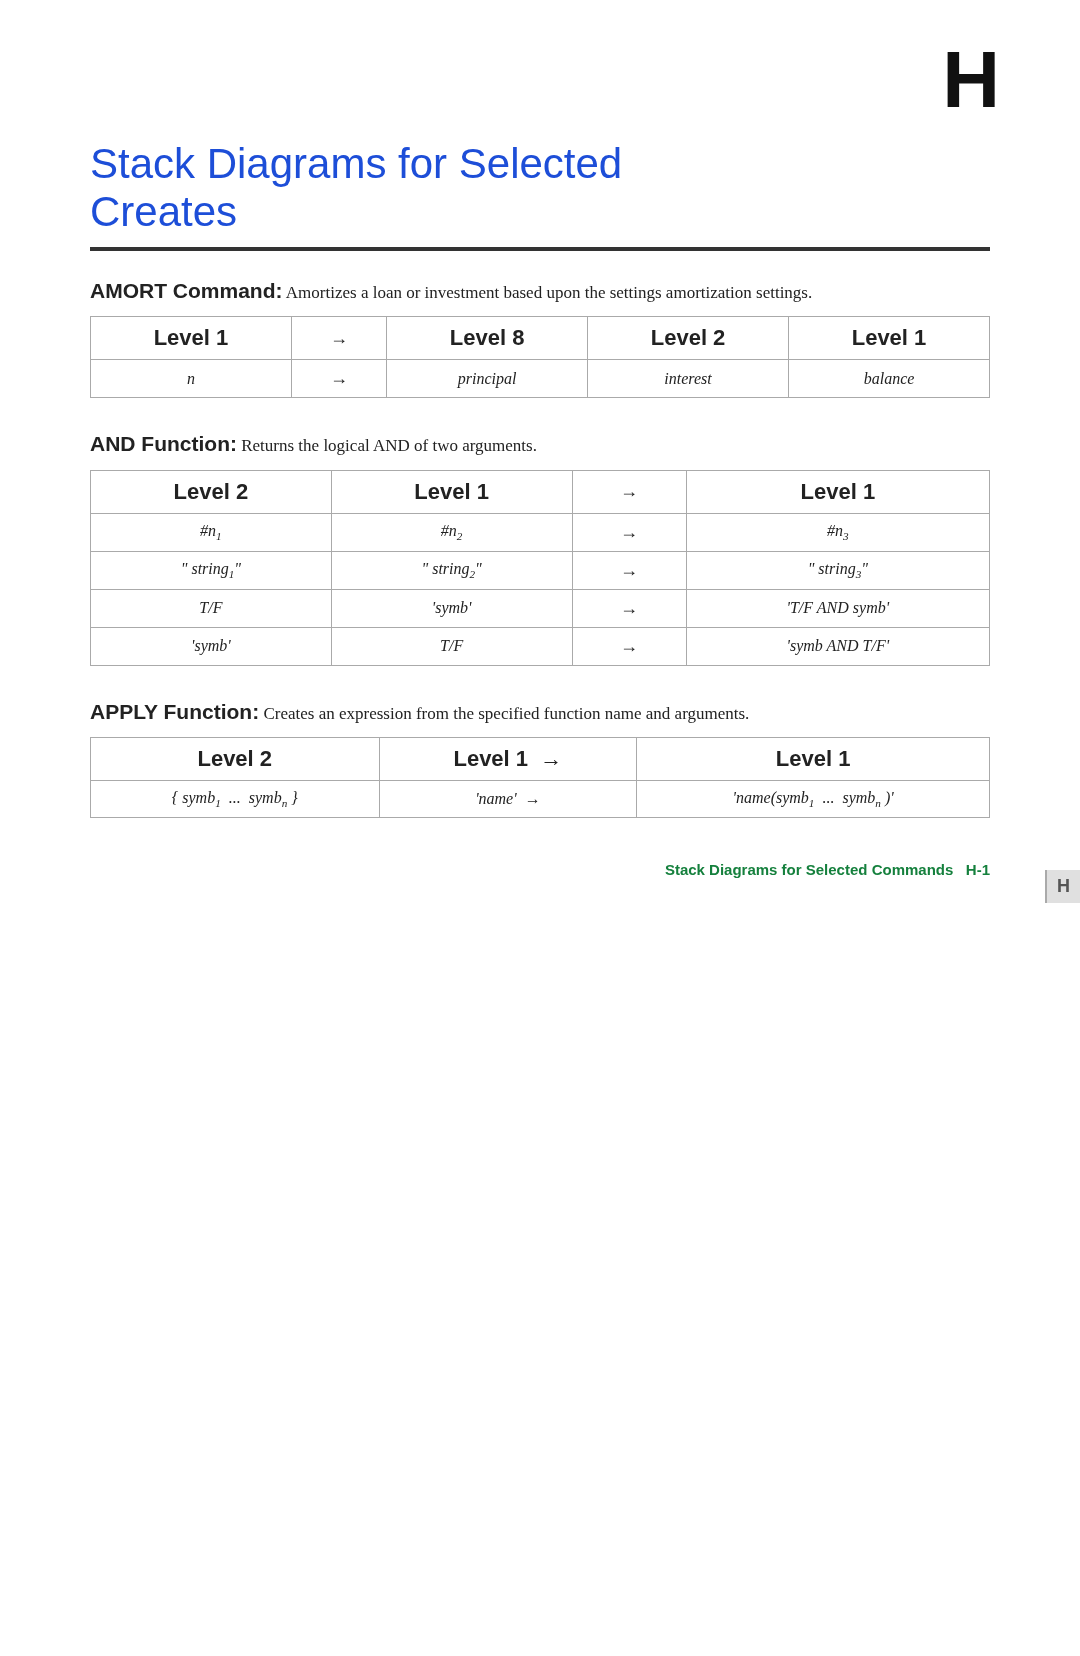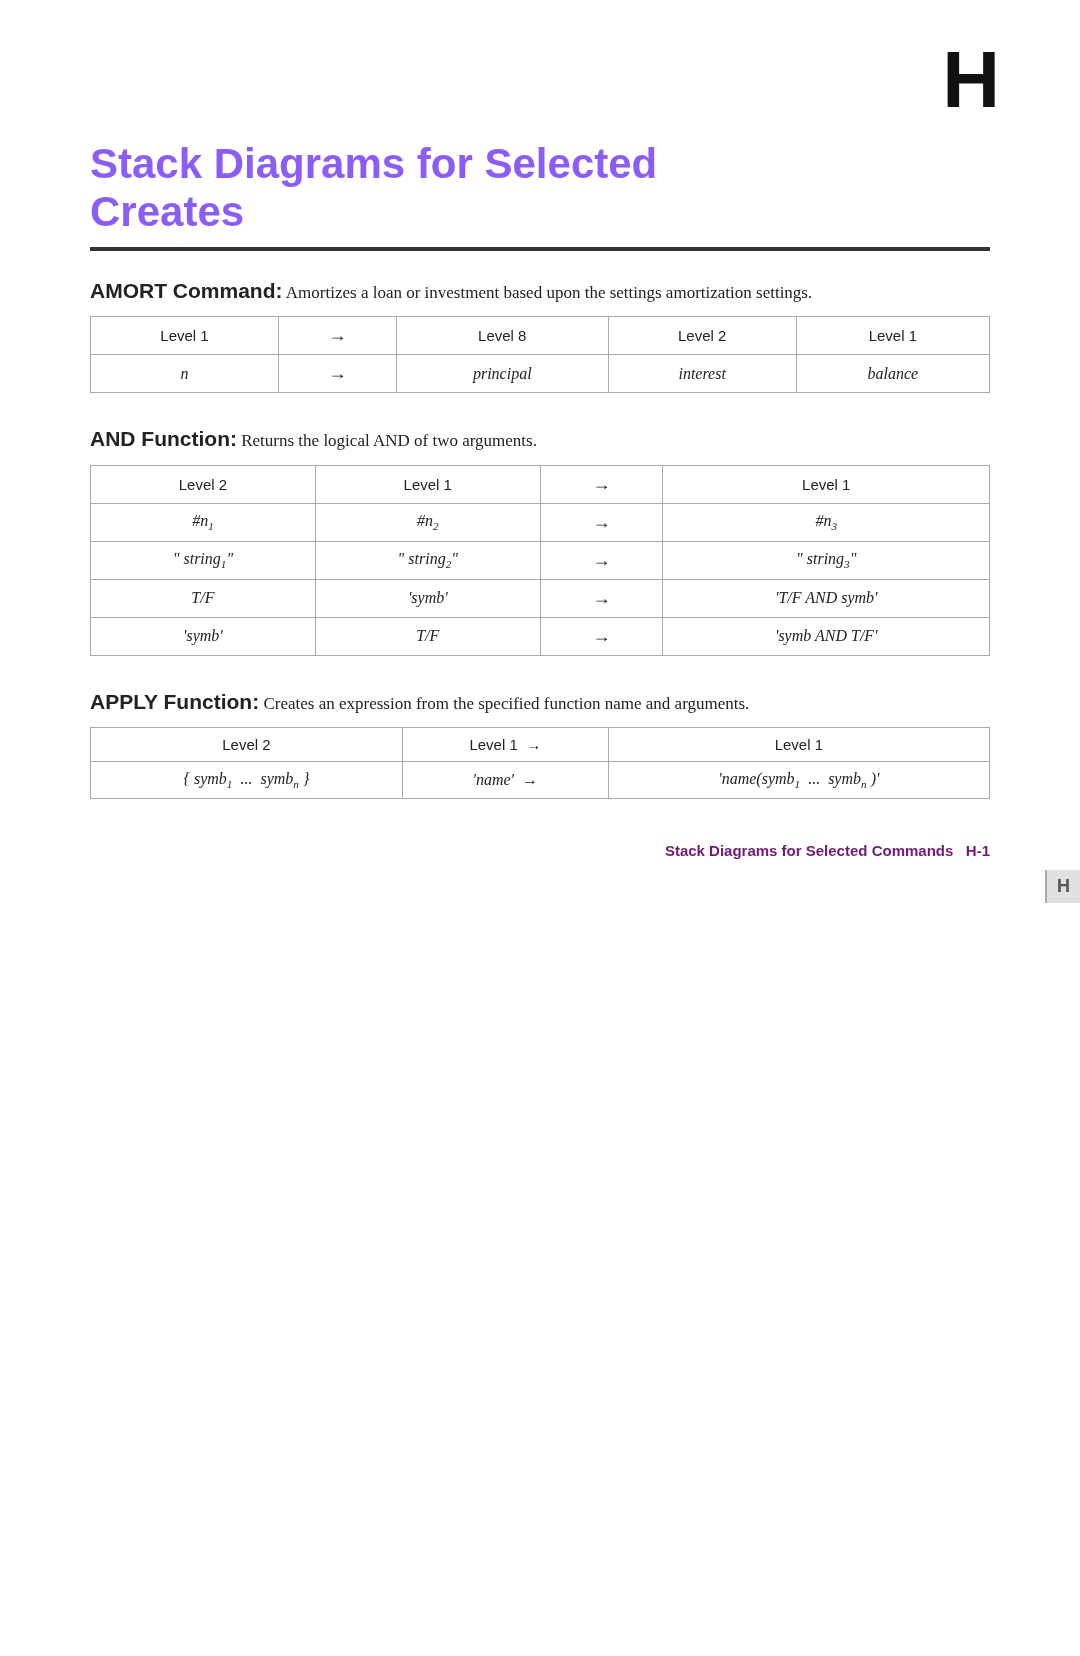--- a/index.html
+++ b/index.html
@@ -26,23 +26,23 @@
       font-size: 80px;
       font-weight: 900;
       font-family: Arial, sans-serif;
       color: #111;
       line-height: 1;
     }
 
     
     .page-title {
       font-size: 42px;
-      font-weight: 700;
-      font-family: Arial, sans-serif;
-      color: #8b5cf6;
+      font-weight: 400;
+      font-family: Arial, sans-serif;
+      color: #1d4ed8;
       line-height: 1.15;
       margin-top: 60px;
       margin-bottom: 0;
     }
 
     
     .title-rule {
       border: none;
       border-top: 4px solid #333;
       margin-top: 10px;
@@ -65,25 +65,25 @@
     .stack-table {
       width: 100%;
       border-collapse: collapse;
       margin-bottom: 28px;
       font-size: 16px;
     }
 
     .stack-table th {
       border: 1px solid #aaa;
       padding: 8px 16px;
-      font-weight: 400;
+      font-weight: 700;
       font-family: Arial, sans-serif;
       text-align: center;
       background: #fff;
-      font-size: 15px;
+      font-size: 22px;
     }
 
     .stack-table td {
       border: 1px solid #aaa;
       padding: 8px 16px;
       text-align: center;
       font-style: italic;
       font-family: 'Times New Roman', Times, serif;
     }
 
@@ -118,21 +118,21 @@
     }
 
     
     .footer {
       position: absolute;
       bottom: 50px;
       right: 90px;
       font-weight: 900;
       font-family: Arial, sans-serif;
       font-size: 15px;
-      color: #701a75;
+      color: #15803d;
     }
 
     .section-block {
       margin-bottom: 30px;
     }
   </style>
 </head>
 <body>
 
 <div class="page">

